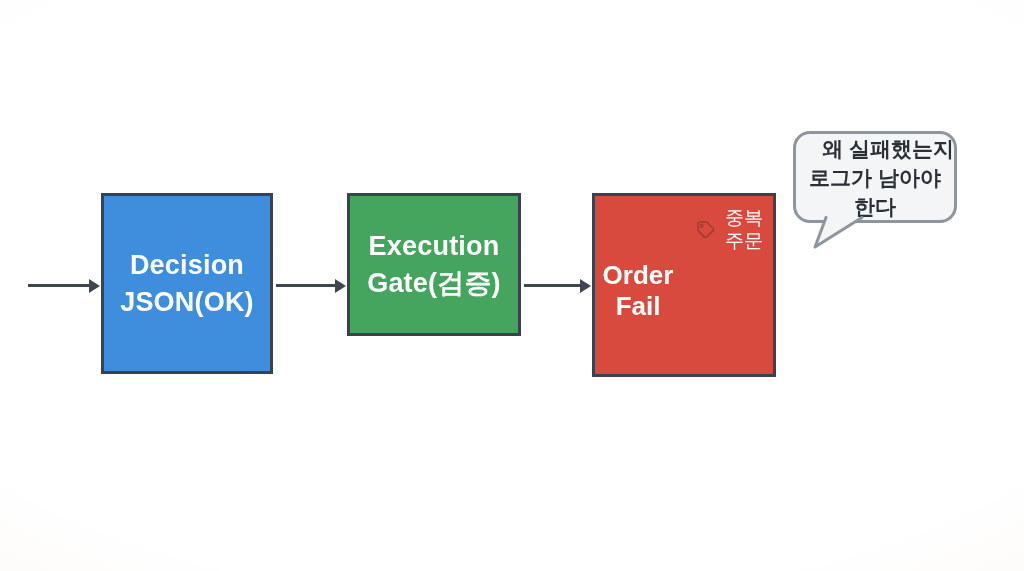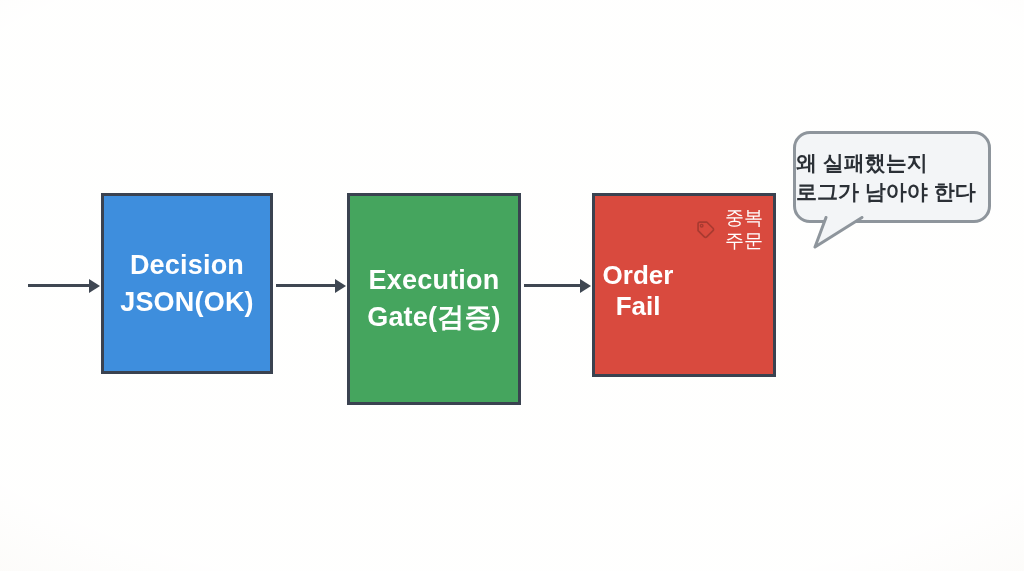--- a/index.html
+++ b/index.html
@@ -8,43 +8,43 @@
     position:relative;width:1024px;height:571px;overflow:hidden;
     background:var(--bg,#FBFAF6);
     background-image:radial-gradient(ellipse 120% 110% at 50% 45%, rgba(255,255,255,.9) 55%, rgba(238,233,224,.55) 100%);
   }
   
   .node{
     position:absolute;border:3px solid var(--border,#3A4250);box-sizing:border-box;
     display:flex;align-items:center;justify-content:center;
   }
   .node-decision{left:101px;top:193px;width:172px;height:181px;background:var(--blue,#3E8EDD);}
-  .node-execution{left:347px;top:193px;width:174px;height:212px;background:var(--green,#45A55E);}
+  .node-execution{left:347px;top:193px;width:174px;height:143px;background:var(--green,#45A55E);}
   .node-orderfail{left:592px;top:193px;width:184px;height:184px;background:var(--red,#D94A3E);
     flex-direction:row;justify-content:flex-start;}
   .node-lines{color:#fff;font-size:27px;font-weight:600;line-height:37px;text-align:center;letter-spacing:.2px;}
   .node-title{color:#fff;font-size:26px;font-weight:600;margin-top:12px;text-align:center;}
   .fail-list{list-style:none;margin:10px 0 0 0;padding:0 0 0 14px;align-self:stretch;}
   .fail-item{display:flex;align-items:center;gap:9px;margin-bottom:5px;color:#fff;font-size:19px;font-weight:500;line-height:23px;}
   .tag-ic{width:21px;height:21px;flex:0 0 21px;display:block;}
   .tag-ic svg{display:block;width:100%;height:100%;}
   .tag-ic path{stroke:var(--tag,#A83A30);}
   .tag-ic circle{stroke:var(--tag,#A83A30);}
   
   .arrow{position:absolute;height:3px;top:284px;background:var(--arrow,#3F4752);}
   .arrow::after{content:"";position:absolute;right:-11px;top:-5.5px;width:0;height:0;
     border-left:11px solid var(--arrow,#3F4752);border-top:7px solid transparent;border-bottom:7px solid transparent;}
   .arrow-in{left:28px;width:61px;}
   .arrow-mid1{left:276px;width:59px;}
   .arrow-mid2{left:524px;width:56px;}
   
   .bubble{
-    position:absolute;left:793px;top:131px;width:198px;height:92px;box-sizing:border-box;
+    position:absolute;left:793px;top:131px;width:164px;height:92px;box-sizing:border-box;
     background:var(--bubble-bg,#F3F5F7);border:3px solid var(--bubble-border,#8E959C);border-radius:17px;
-    display:flex;flex-direction:column;align-items:flex-start;justify-content:center;
+    display:flex;flex-direction:column;align-items:flex-end;justify-content:center;
     color:var(--bubble-text,#2B3036);font-size:21px;font-weight:600;line-height:29px;text-align:center;
   }
   .bubble-tail{position:absolute;left:14px;top:calc(100% - 4px);width:58px;height:34px;}
   .bubble-tail path{fill:var(--bubble-bg,#F3F5F7);stroke:var(--bubble-border,#8E959C);stroke-width:3;stroke-linejoin:round;stroke-linecap:round;}
 </style>
 </head>
 <body>
 
 <div class="canvas">
 

